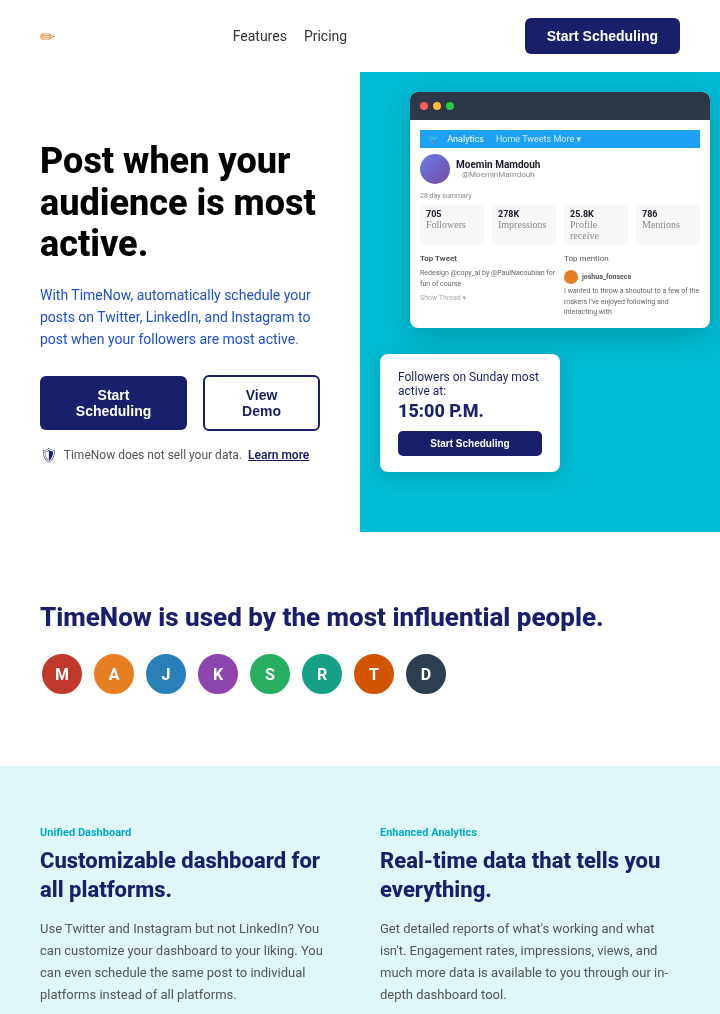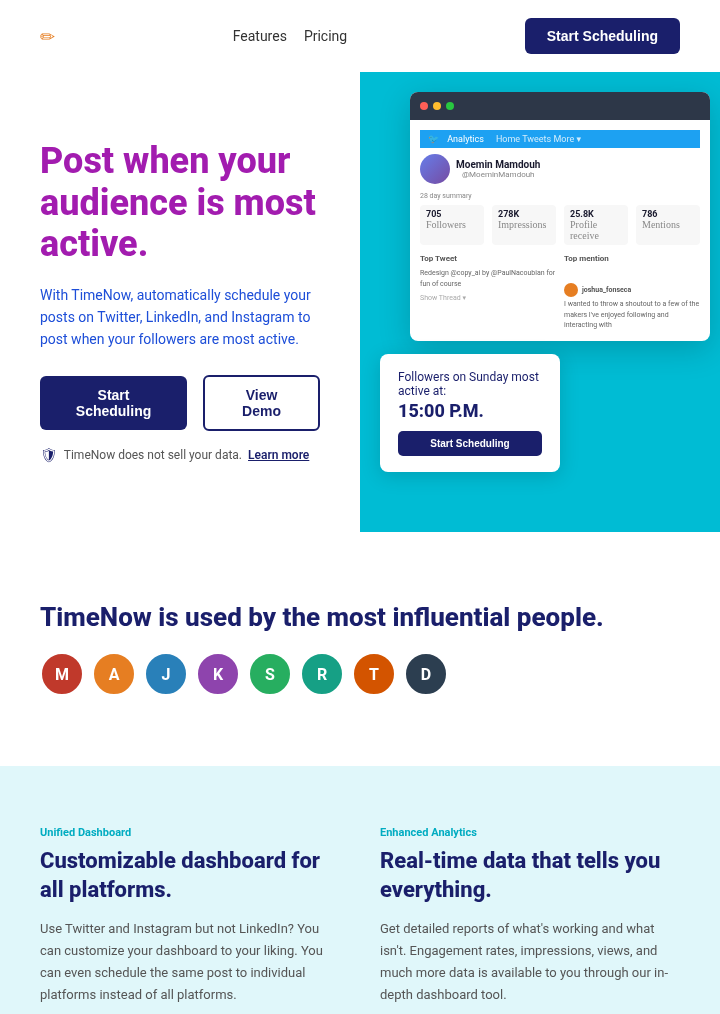--- a/index.html
+++ b/index.html
@@ -11,21 +11,21 @@
     .nav-links { display: flex; align-items: flex-start; gap: 17px; }
     .nav-links a { text-decoration: none; color: #333; font-size: 14px; }
     .btn-primary { background: #1a1f6b; color: #fff; border: none; padding: 10px 22px; border-radius: 6px; font-size: 14px; cursor: pointer; font-weight: 600; }
     .btn-primary-light { background: #1a1f6b; color: #fff; border: none; padding: 11px 22px; border-radius: 6px; font-size: 14px; cursor: pointer; font-weight: 600; }
     .btn-outline { background: transparent; color: #1a1f6b; border: 2px solid #1a1f6b; padding: 10px 22px; border-radius: 6px; font-size: 14px; cursor: pointer; font-weight: 600; }
 
     
     .hero { display: flex; min-height: 460px; }
     .hero-left { flex: 1; padding: 60px 40px 60px 40px; display: flex; flex-direction: column; justify-content: center; }
     .hero-right { width: 360px; background: #00bcd4; position: relative; overflow: hidden; display: flex; align-items: center; justify-content: center; }
-    .hero h1 { font-size: 36px; font-weight: 800; color: #a21caf; line-height: 1.15; margin-bottom: 18px; }
+    .hero h1 { font-size: 36px; font-weight: 800; color: #000000; line-height: 1.15; margin-bottom: 18px; }
     .hero p { font-size: 14px; color: #1d4ed8; line-height: 1.6; margin-bottom: 24px; max-width: 280px; }
     .hero-actions { display: flex; align-items: center; gap: 16px; margin-bottom: 16px; }
     .hero-trust { display: flex; align-items: center; gap: 6px; font-size: 12px; color: #555; }
     .hero-trust a { color: #1a1f6b; font-weight: 600; }
     .shield-icon { color: #1a1f6b; font-size: 14px; }
 
     
     .dashboard-mockup { background: #fff; border-radius: 8px; box-shadow: 0 8px 32px rgba(0,0,0,0.18); width: 300px; overflow: hidden; position: absolute; top: 20px; right: 10px; }
     .dash-topbar { background: #2d3748; height: 28px; display: flex; align-items: center; padding: 0 10px; gap: 5px; }
     .dash-dot { width: 8px; height: 8px; border-radius: 50%; }
@@ -149,21 +149,21 @@
           </div>
         </div>
         <div class="dash-body">
           <div style="display:flex;gap:8px;">
             <div style="flex:1;">
               <div style="font-weight:700;font-size:8px;margin-bottom:3px;">Top Tweet</div>
               <div style="color:#666;">Redesign @copy_ai by @PaulNacoubian for fun of course</div>
               <div style="margin-top:4px;color:#aaa;">Show Thread ▾</div>
             </div>
             <div style="flex:1;">
-              <div style="font-weight:700;font-size:8px;margin-bottom:18px;">Top mention</div>
+              <div style="font-weight:400;font-size:8px;margin-bottom:5px;">Top mention</div>
               <div style="display:flex;align-items:center;gap:4px;margin-bottom:2px;">
                 <div style="width:14px;height:14px;border-radius:50%;background:#e67e22;"></div>
                 <span style="font-size:7px;font-weight:700;">joshua_fonseca</span>
               </div>
               <div style="color:#666;">I wanted to throw a shoutout to a few of the makers I've enjoyed following and interacting with</div>
             </div>
           </div>
         </div>
       </div>
     </div>

